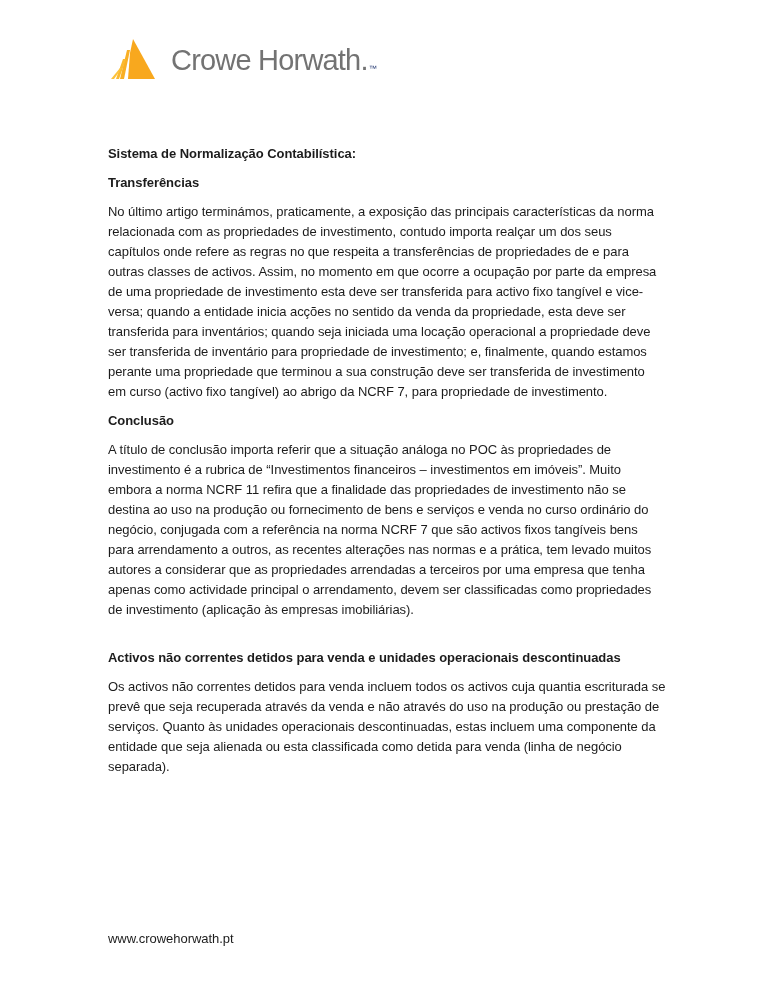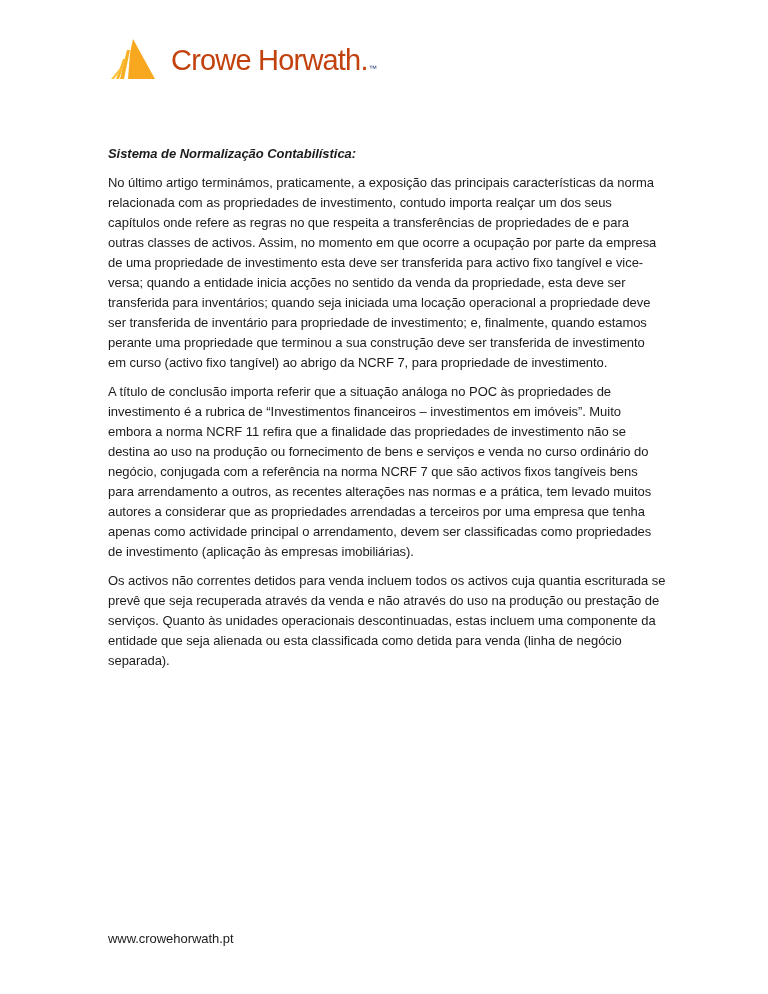--- a/index.html
+++ b/index.html
@@ -29,21 +29,21 @@
   .logo-icon {
     display: block;
     width: 46px;
     height: 42px;
   }
   .logo-icon svg { display: block; }
   .logo-text {
     font-size: 29px;
     line-height: 40px;
     letter-spacing: -0.8px;
-    color: #c2410c;
+    color: #737373;
     margin-left: 15px;
     white-space: nowrap;
   }
   .logo-tm {
     font-size: 8px;
     color: #253a73;
     margin-left: 1px;
     margin-bottom: 7px;
     line-height: 1;
   }
@@ -53,21 +53,21 @@
     position: absolute;
     left: 108px;
     top: 144px;
     width: 558px;
     font-size: 13px;
     line-height: 20px;
     letter-spacing: -0.05px;
     text-align: left;
   }
   .content p { margin: 0 0 9px 0; }
-  .h { font-weight: 700; font-style: italic; }
+  .h { font-weight: 700; }
   .section-gap { margin-top: 28px !important; }
 
   .footer-url {
     position: absolute;
     left: 0;
     top: 785px;
     margin: 0;
   }
 </style>
 </head>
@@ -86,26 +86,29 @@
     </span>
     <span class="logo-text">Crowe Horwath.</span>
     <span class="logo-tm">™</span>
   </header>
 
   <main class="content">
 
     <p class="h">Sistema de Normalização Contabilística:</p>
 
 
+    <p class="h">Transferências</p>
 
     <p class="body">No último artigo terminámos, praticamente, a exposição das principais características da norma relacionada com as propriedades de investimento, contudo importa realçar um dos seus capítulos onde refere as regras no que respeita a transferências de propriedades de e para outras classes de activos. Assim, no momento em que ocorre a ocupação por parte da empresa de uma propriedade de investimento esta deve ser transferida para activo fixo tangível e vice-versa; quando a entidade inicia acções no sentido da venda da propriedade, esta deve ser transferida para inventários; quando seja iniciada uma locação operacional a propriedade deve ser transferida de inventário para propriedade de investimento; e, finalmente, quando estamos perante uma propriedade que terminou a sua construção deve ser transferida de investimento em curso (activo fixo tangível) ao abrigo da NCRF 7, para propriedade de investimento.</p>
 
+    <p class="h">Conclusão</p>
 
     <p class="body">A título de conclusão importa referir que a situação análoga no POC às propriedades de investimento é a rubrica de “Investimentos financeiros – investimentos em imóveis”. Muito embora a norma NCRF 11 refira que a finalidade das propriedades de investimento não se destina ao uso na produção ou fornecimento de bens e serviços e venda no curso ordinário do negócio, conjugada com a referência na norma NCRF 7 que são activos fixos tangíveis bens para arrendamento a outros, as recentes alterações nas normas e a prática, tem levado muitos autores a considerar que as propriedades arrendadas a terceiros por uma empresa que tenha apenas como actividade principal o arrendamento, devem ser classificadas como propriedades de investimento (aplicação às empresas imobiliárias).</p>
 
+    <p class="h section-gap">Activos não correntes detidos para venda e unidades operacionais descontinuadas</p>
 
 
 
     <p class="body">Os activos não correntes detidos para venda incluem todos os activos cuja quantia escriturada se prevê que seja recuperada através da venda e não através do uso na produção ou prestação de serviços. Quanto às unidades operacionais descontinuadas, estas incluem uma componente da entidade que seja alienada ou esta classificada como detida para venda (linha de negócio separada).</p>
 
     <p class="footer-url">www.crowehorwath.pt</p>
 
   </main>
 
 </div>

